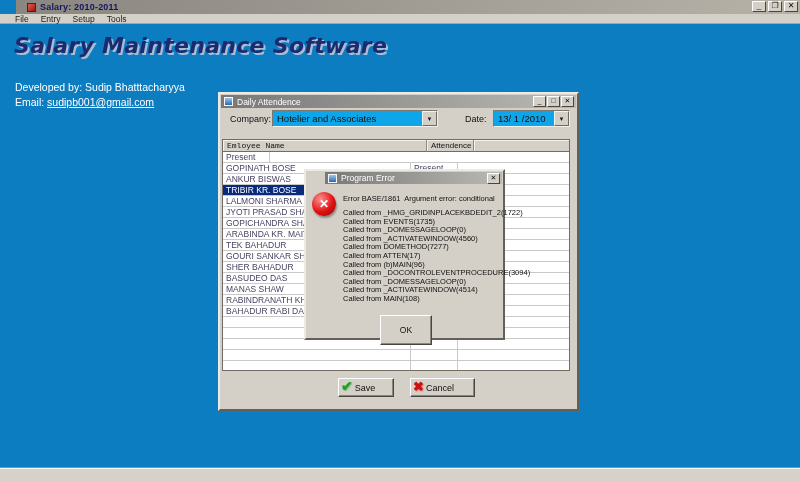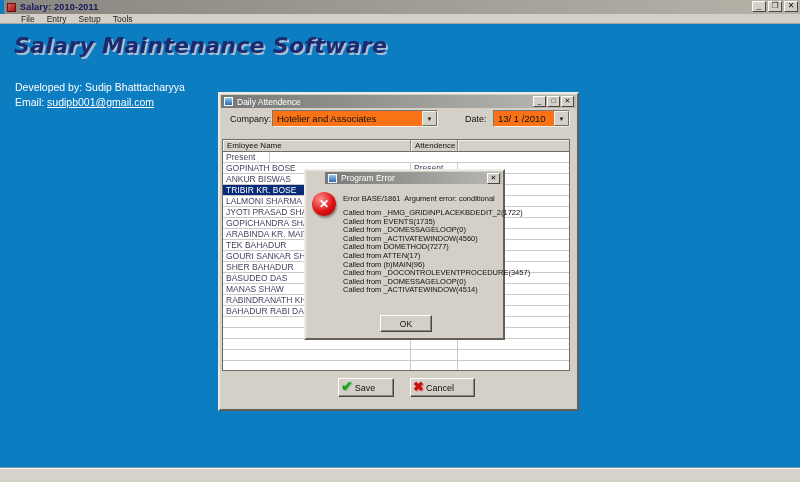--- a/index.html
+++ b/index.html
@@ -5,34 +5,34 @@
   * { margin:0; padding:0; box-sizing:border-box; }
   html,body { background:#555; }
   .screen {
     position:relative; width:800px; height:482px; overflow:hidden;
     background:#0d7dc2; font-family:"Liberation Sans",sans-serif;
     -webkit-font-smoothing:antialiased;
   }
 
   
   .titlebar {
-    position:absolute; left:4px; top:0; right:0; height:14px;
+    position:absolute; left:16px; top:0; right:0; height:14px;
     background:linear-gradient(90deg,#8a8680,#b6b2a8);
-    display:flex; align-items:center;
+    display:flex; align-items:center;padding-left:8px;
   }
   .app-icon { width:9px; height:9px; margin:0 4px 0 3px;
     background:linear-gradient(135deg,#e06050,#a01212); border:1px solid #6e0f0f; }
   .title-text { color:#15155f; font-weight:bold; font-size:9px; letter-spacing:.2px; }
   .winbtns { position:absolute; right:2px; top:1px; display:flex; gap:2px; }
   .wbtn { width:14px; height:11px; background:#d4d0c8; border:1px solid;
     border-color:#ffffff #4a463e #4a463e #ffffff; font-size:8px; line-height:8px;
     text-align:center; color:#111; }
   .menubar {
     position:absolute; left:0; top:14px; right:0; height:10px; background:#d4d0c8;
-    border-bottom:1px solid #a8a49c; display:flex; align-items:center; padding-left:15px;
+    border-bottom:1px solid #a8a49c; display:flex; align-items:center; padding-left:9px;
     font-size:8.5px; color:#222;
   }
   .menu-item { padding:0 6px; }
   .statusbar {
     position:absolute; left:0; right:0; bottom:0; height:15px; background:#d6d2ca;
     border-top:1px solid #7e97a8; box-shadow:inset 0 1px 0 #f6f4ef;
   }
 
   
   .heading {
@@ -54,34 +54,34 @@
   .dlg-icon { width:9px; height:9px; margin:0 4px 0 3px;
     background:linear-gradient(180deg,#9cc6ea,#2a6aae); border:1px solid #f4f8fc; }
   .dlg-btns { position:absolute; right:2px; top:1px; display:flex; gap:1px; }
   .dbtn { width:13px; height:11px; background:#d4d0c8; border:1px solid;
     border-color:#ffffff #4a463e #4a463e #ffffff; font-size:7px; line-height:8px;
     text-align:center; color:#111; }
 
   
   .attendance { left:218px; top:92px; width:361px; height:319px; }
   .fieldlabel { position:absolute; font-size:9px; color:#101010; }
-  .combo { position:absolute; height:17px; background:#f97316; border:1px solid;
+  .combo { position:absolute; height:17px; background:#0ea5e9; border:1px solid;
     border-color:#7c7870 #f2f0ea #f2f0ea #7c7870; display:flex; align-items:center; }
   .combo-value { flex:1; font-size:9.5px; color:#101010; padding-left:4px; white-space:nowrap; overflow:hidden; }
   .combo-arrow { width:15px; height:15px; background:#d4d0c8; border:1px solid;
     border-color:#f5f3ee #6e6a62 #6e6a62 #f5f3ee; font-size:6px; line-height:14px;
     text-align:center; color:#1a1a1a; flex:0 0 15px; }
 
   .grid { position:absolute; left:2px; top:45px; width:348px; height:232px;
     background:#fff; border:1px solid #716d65; }
   .ghead { display:flex; height:12px; }
   .ghead > div { background:#d4d0c8; font-size:8px; color:#111; line-height:11px;
     padding-left:4px; border-right:1px solid #908c84; border-bottom:1px solid #716d65;
     box-shadow:inset 1px 1px 0 #f4f2ec; white-space:nowrap; overflow:hidden; }
-  .hc1 { width:188px; } .hc2 { width:47px; } .hc3 { flex:1; border-right:none !important; }
+  .hc1 { width:204px;font-family:Liberation Mono, monospace; } .hc2 { width:47px; } .hc3 { flex:1; border-right:none !important; }
   .gbody { position:absolute; left:0; top:12px; right:0; bottom:0; overflow:hidden; }
   .grow { display:flex; height:11px; border-bottom:1px solid #c9c9c9; background:#fff; }
   .grow > div { font-size:8.5px; line-height:10px; color:#473f5e; padding-left:3px;
     white-space:nowrap; overflow:hidden; }
   .grow .c1 { width:188px; border-right:1px solid #c9c9c9; }
   .grow .c2 { width:47px; border-right:1px solid #c9c9c9; }
   .grow .c3 { flex:1; }
   .grow.sel .c1 { background:#0a2a7a; color:#fff; }
 
   .push { position:absolute; height:19px; background:#d4d0c8; border:1px solid;
@@ -97,21 +97,21 @@
   
   .error { left:304px; top:169px; width:201px; height:171px; z-index:10; }
   .error .dlg-title { height:12px;margin-left:18px; }
   .err-icon { position:absolute; left:6px; top:21px; width:24px; height:24px; border-radius:50%;
     background:radial-gradient(circle at 35% 30%, #ff9090, #e01212 55%, #8e0404);
     box-shadow:1px 2px 2px rgba(0,0,0,.35); color:#fff; font-weight:bold; font-size:12px;
     line-height:24px; text-align:center; }
   .err-msg { position:absolute; left:37px; top:23px; font-size:7.5px; color:#101010; white-space:pre; }
   .err-stack { position:absolute; left:37px; top:38px; }
   .stack-line { font-size:7.5px; line-height:8.6px; color:#101010; white-space:pre; }
-  .ok-btn { left:74px; top:144px; width:52px; height:17px; justify-content:center; font-size:8.5px; }
+  .ok-btn { left:74px; top:144px; width:52px; height:30px; justify-content:center; font-size:8.5px; }
 </style>
 </head>
 <body>
 
 <div class="screen">
 
   <div class="titlebar">
     <div class="app-icon"></div>
     <div class="title-text">Salary: 2010-2011</div>
     <div class="winbtns">
@@ -285,23 +285,24 @@
     <div class="err-icon">✕</div>
     <div class="err-msg">Error BASE/1861  Argument error: conditional</div>
     <div class="err-stack">
         <div class="stack-line">Called from _HMG_GRIDINPLACEKBDEDIT_2(1722)</div>
         <div class="stack-line">Called from EVENTS(1735)</div>
         <div class="stack-line">Called from _DOMESSAGELOOP(0)</div>
         <div class="stack-line">Called from _ACTIVATEWINDOW(4560)</div>
         <div class="stack-line">Called from DOMETHOD(7277)</div>
         <div class="stack-line">Called from ATTEN(17)</div>
         <div class="stack-line">Called from (b)MAIN(96)</div>
-        <div class="stack-line">Called from _DOCONTROLEVENTPROCEDURE(3457)</div>
+        <div class="stack-line">Called from _DOCONTROLEVENTPROCEDURE(3094)</div>
         <div class="stack-line">Called from _DOMESSAGELOOP(0)</div>
         <div class="stack-line">Called from _ACTIVATEWINDOW(4514)</div>
+        <div class="stack-line">Called from MAIN(108)</div>
       </div>
     <div class="push ok-btn">
       <span>OK</span>
     </div>
   </div>
 
   <div class="statusbar"></div>
 </div>
 
 </body></html>

